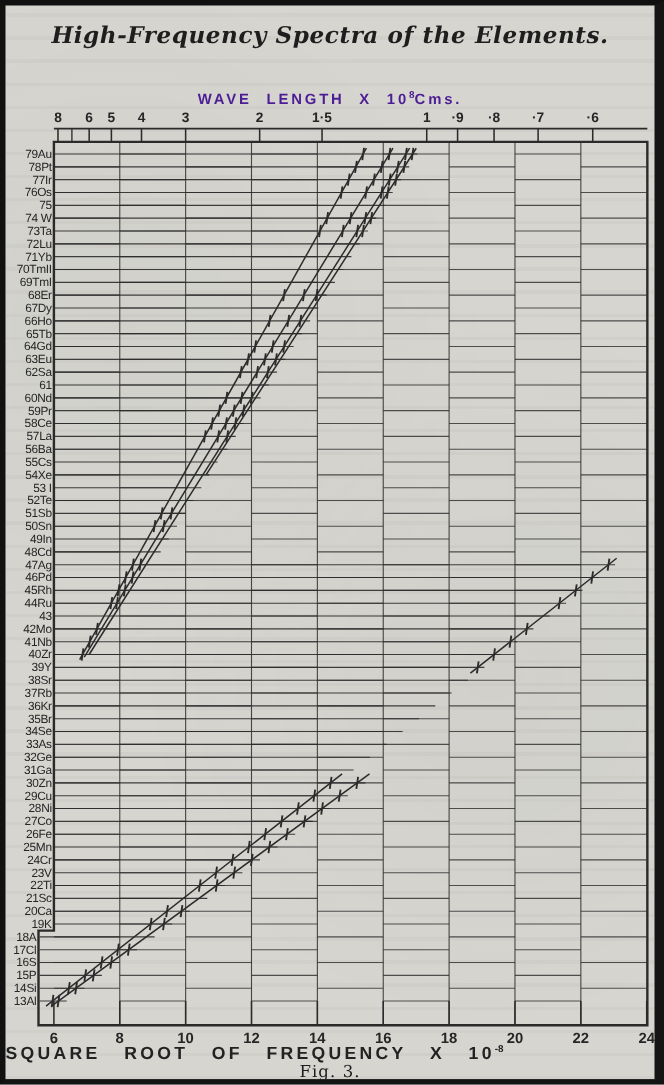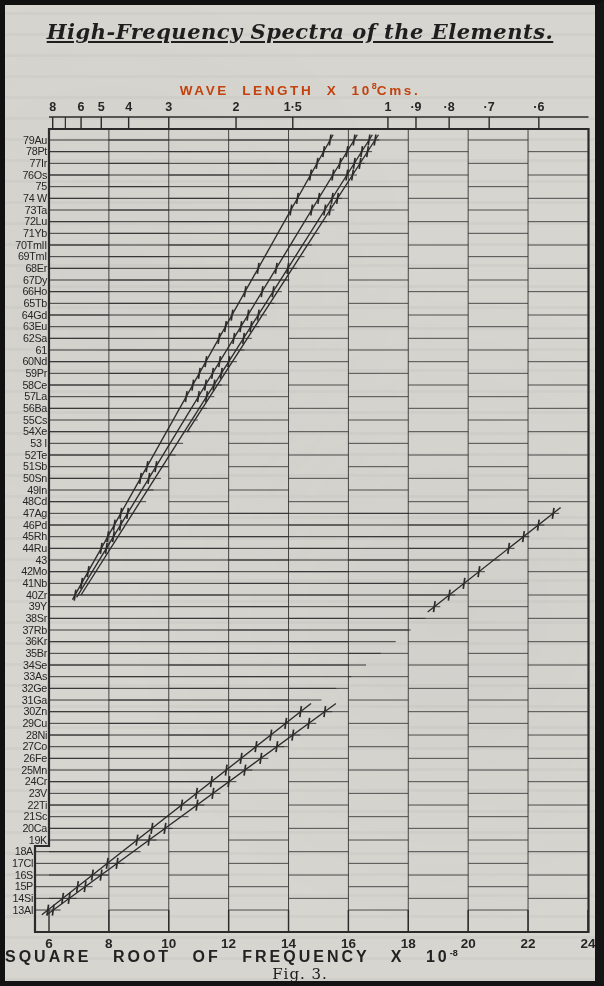--- a/index.html
+++ b/index.html
@@ -6,23 +6,23 @@
   #page{position:relative;width:604px;height:986px;background:#d6d5d0;overflow:hidden;
         border-left:5px solid #111;border-right:9px solid #151515;border-top:5px solid #101010;border-bottom:5px solid #131313;
         box-sizing:border-box;font-family:"Liberation Sans",sans-serif;color:#262626;}
   #ghost{position:absolute;left:0;top:0;right:0;bottom:0;pointer-events:none;opacity:.55;
     background-image:
       repeating-linear-gradient(0deg, rgba(115,113,106,0.10) 0 3px, rgba(0,0,0,0) 3px 21px),
       radial-gradient(circle at 18% 30%, rgba(90,90,85,0.06), rgba(0,0,0,0) 40%),
       radial-gradient(circle at 75% 62%, rgba(90,90,85,0.07), rgba(0,0,0,0) 45%);}
   .fig-title{position:absolute;top:14px;left:0;width:100%;text-align:center;
      font-family:"DejaVu Serif","Liberation Serif",serif;font-style:italic;font-weight:700;
-     font-size:21px;letter-spacing:.5px;color:#1e1e1e;text-decoration:underline;}
+     font-size:21px;letter-spacing:.5px;color:#1e1e1e;}
   .top-axis-title{position:absolute;top:76px;left:0;width:100%;text-align:center;
-     font-size:13.5px;font-weight:700;letter-spacing:2.6px;word-spacing:7px;color:#c2410c;}
+     font-size:13.5px;font-weight:700;letter-spacing:2.6px;word-spacing:7px;color:#4c1d95;}
   .top-axis-title sup,.bottom-axis-title sup{font-size:9px;letter-spacing:0;}
   .bottom-axis-title{position:absolute;top:943px;left:0;width:100%;text-align:left;
      font-size:16px;font-weight:700;letter-spacing:3px;word-spacing:14px;color:#222;}
   .fig-caption{position:absolute;top:960px;left:0;width:100%;text-align:center;
      font-family:"DejaVu Serif","Liberation Serif",serif;font-weight:400;font-size:15px;
      letter-spacing:1px;color:#1c1c1c;}
   svg{position:absolute;left:0;top:0;}
   svg text{font-family:"Liberation Sans",sans-serif;fill:#262626;}
 </style>
 </head>

